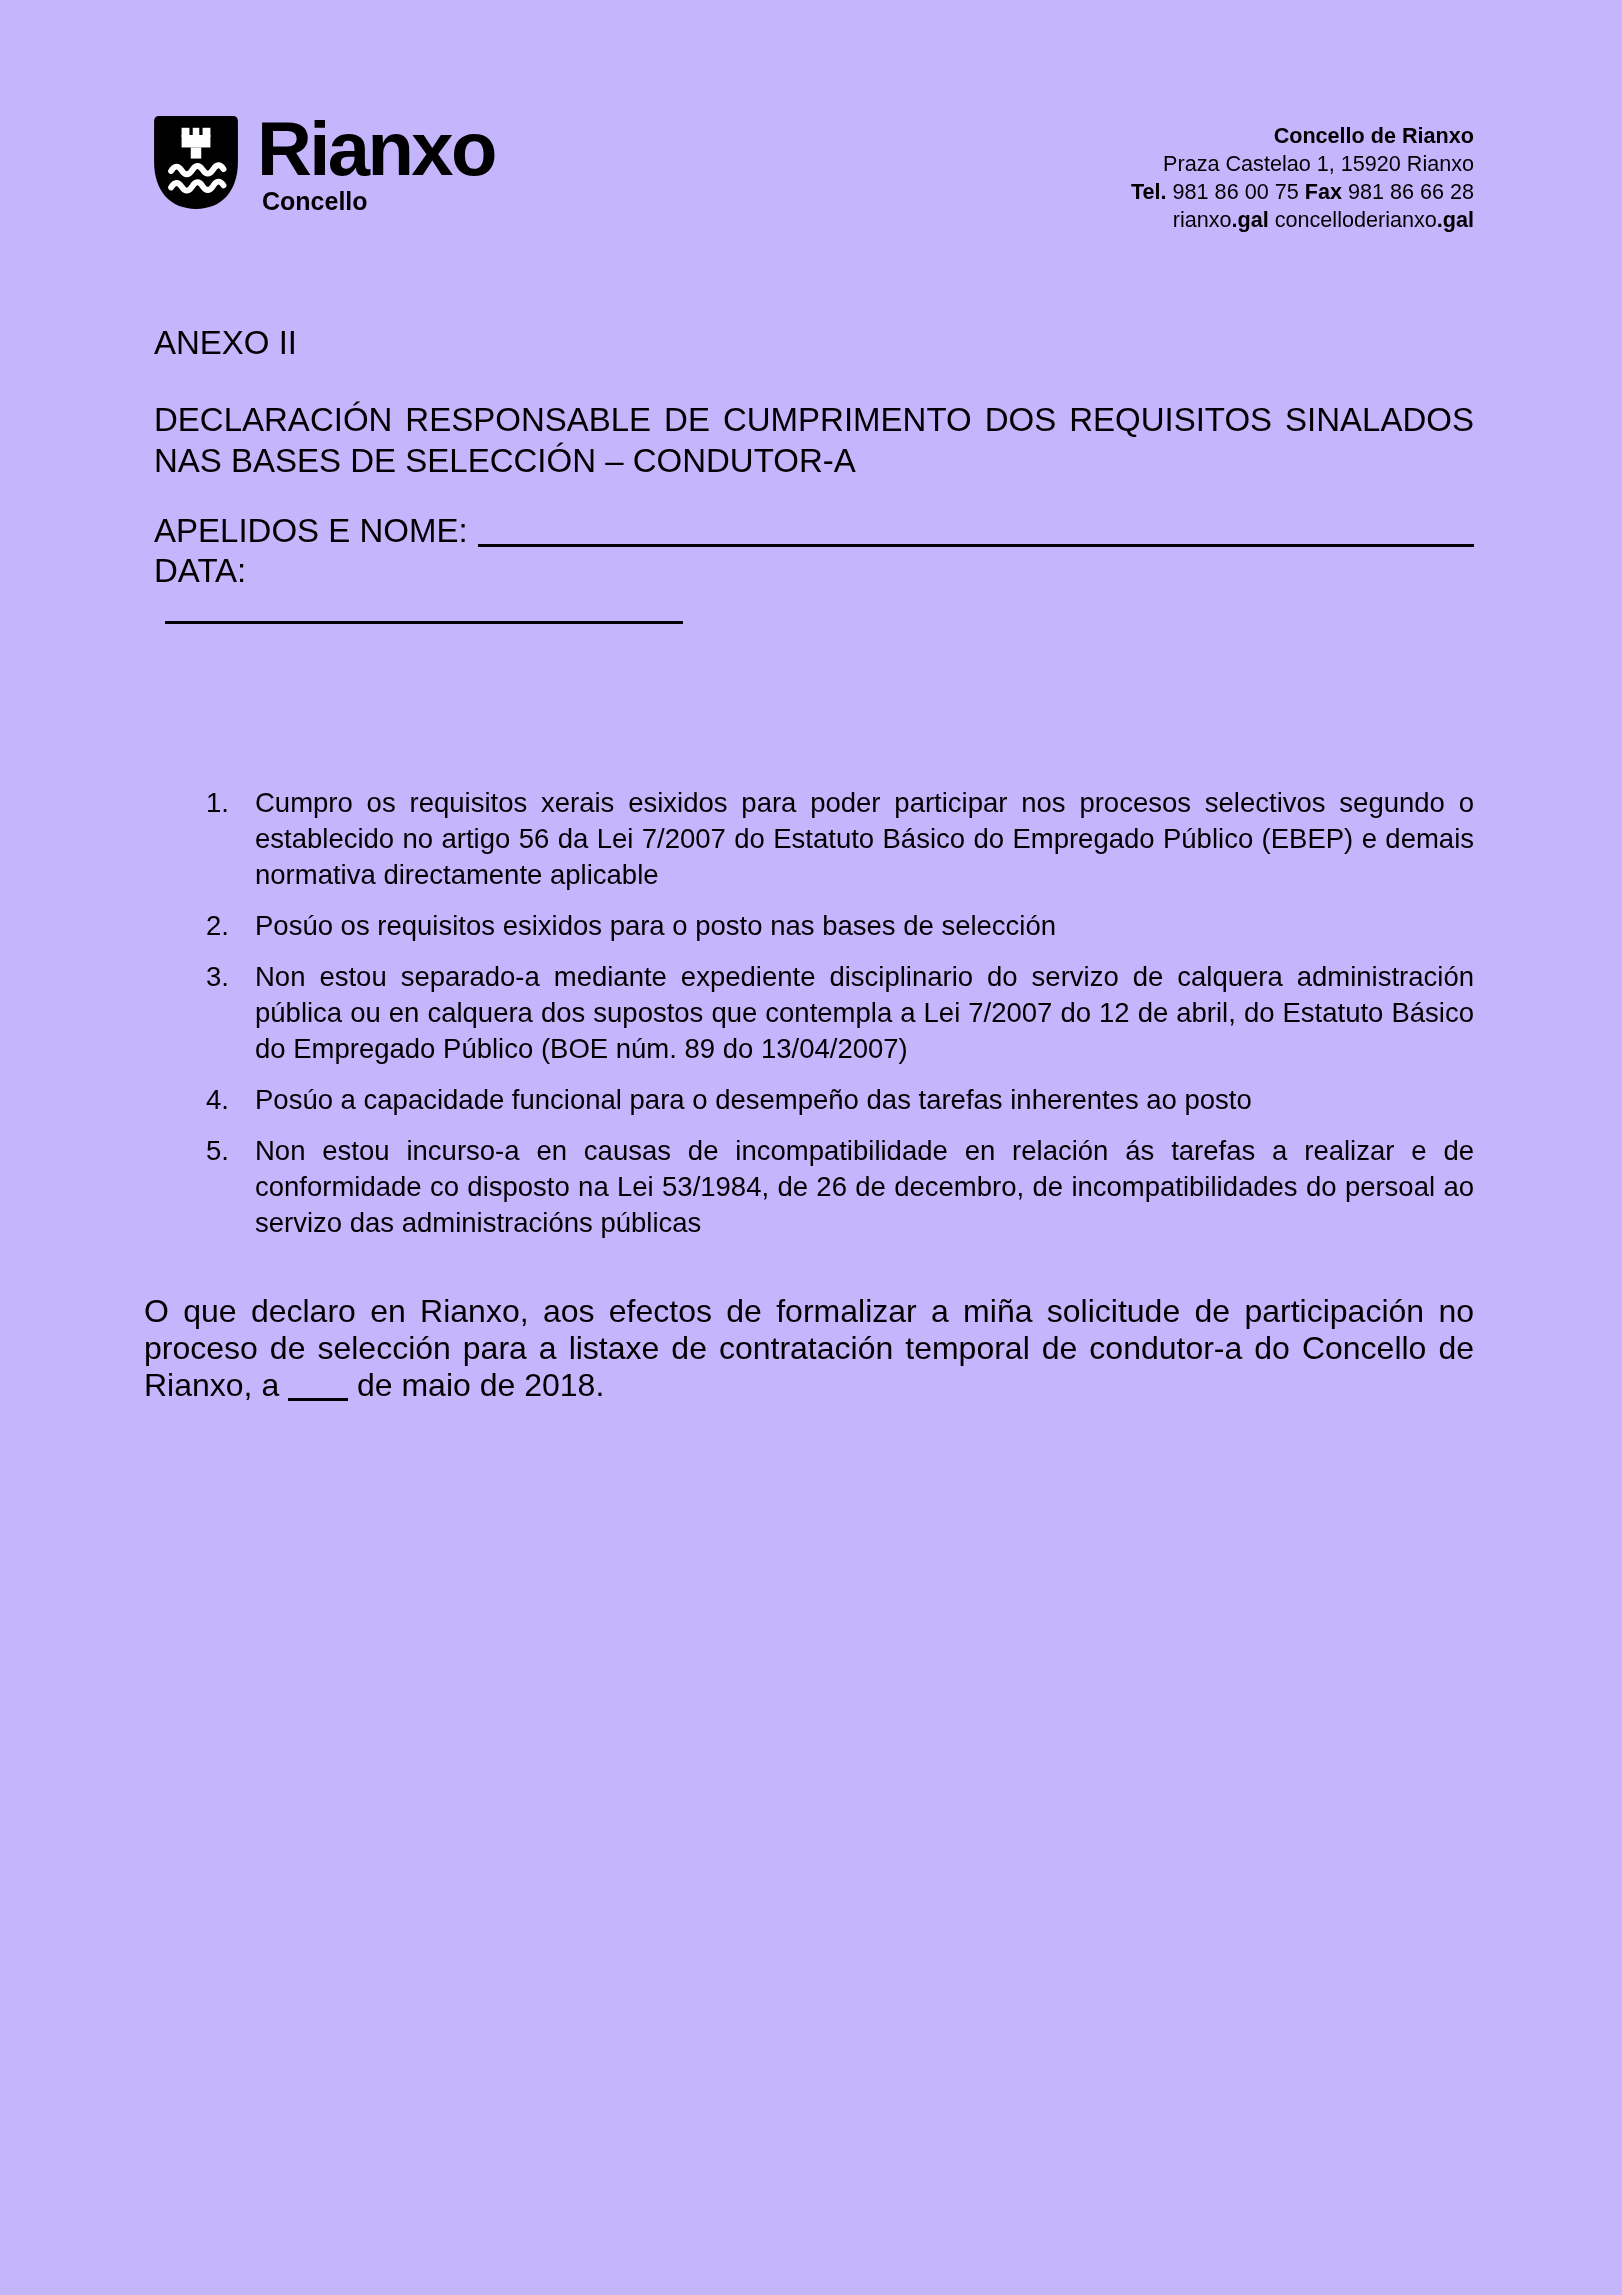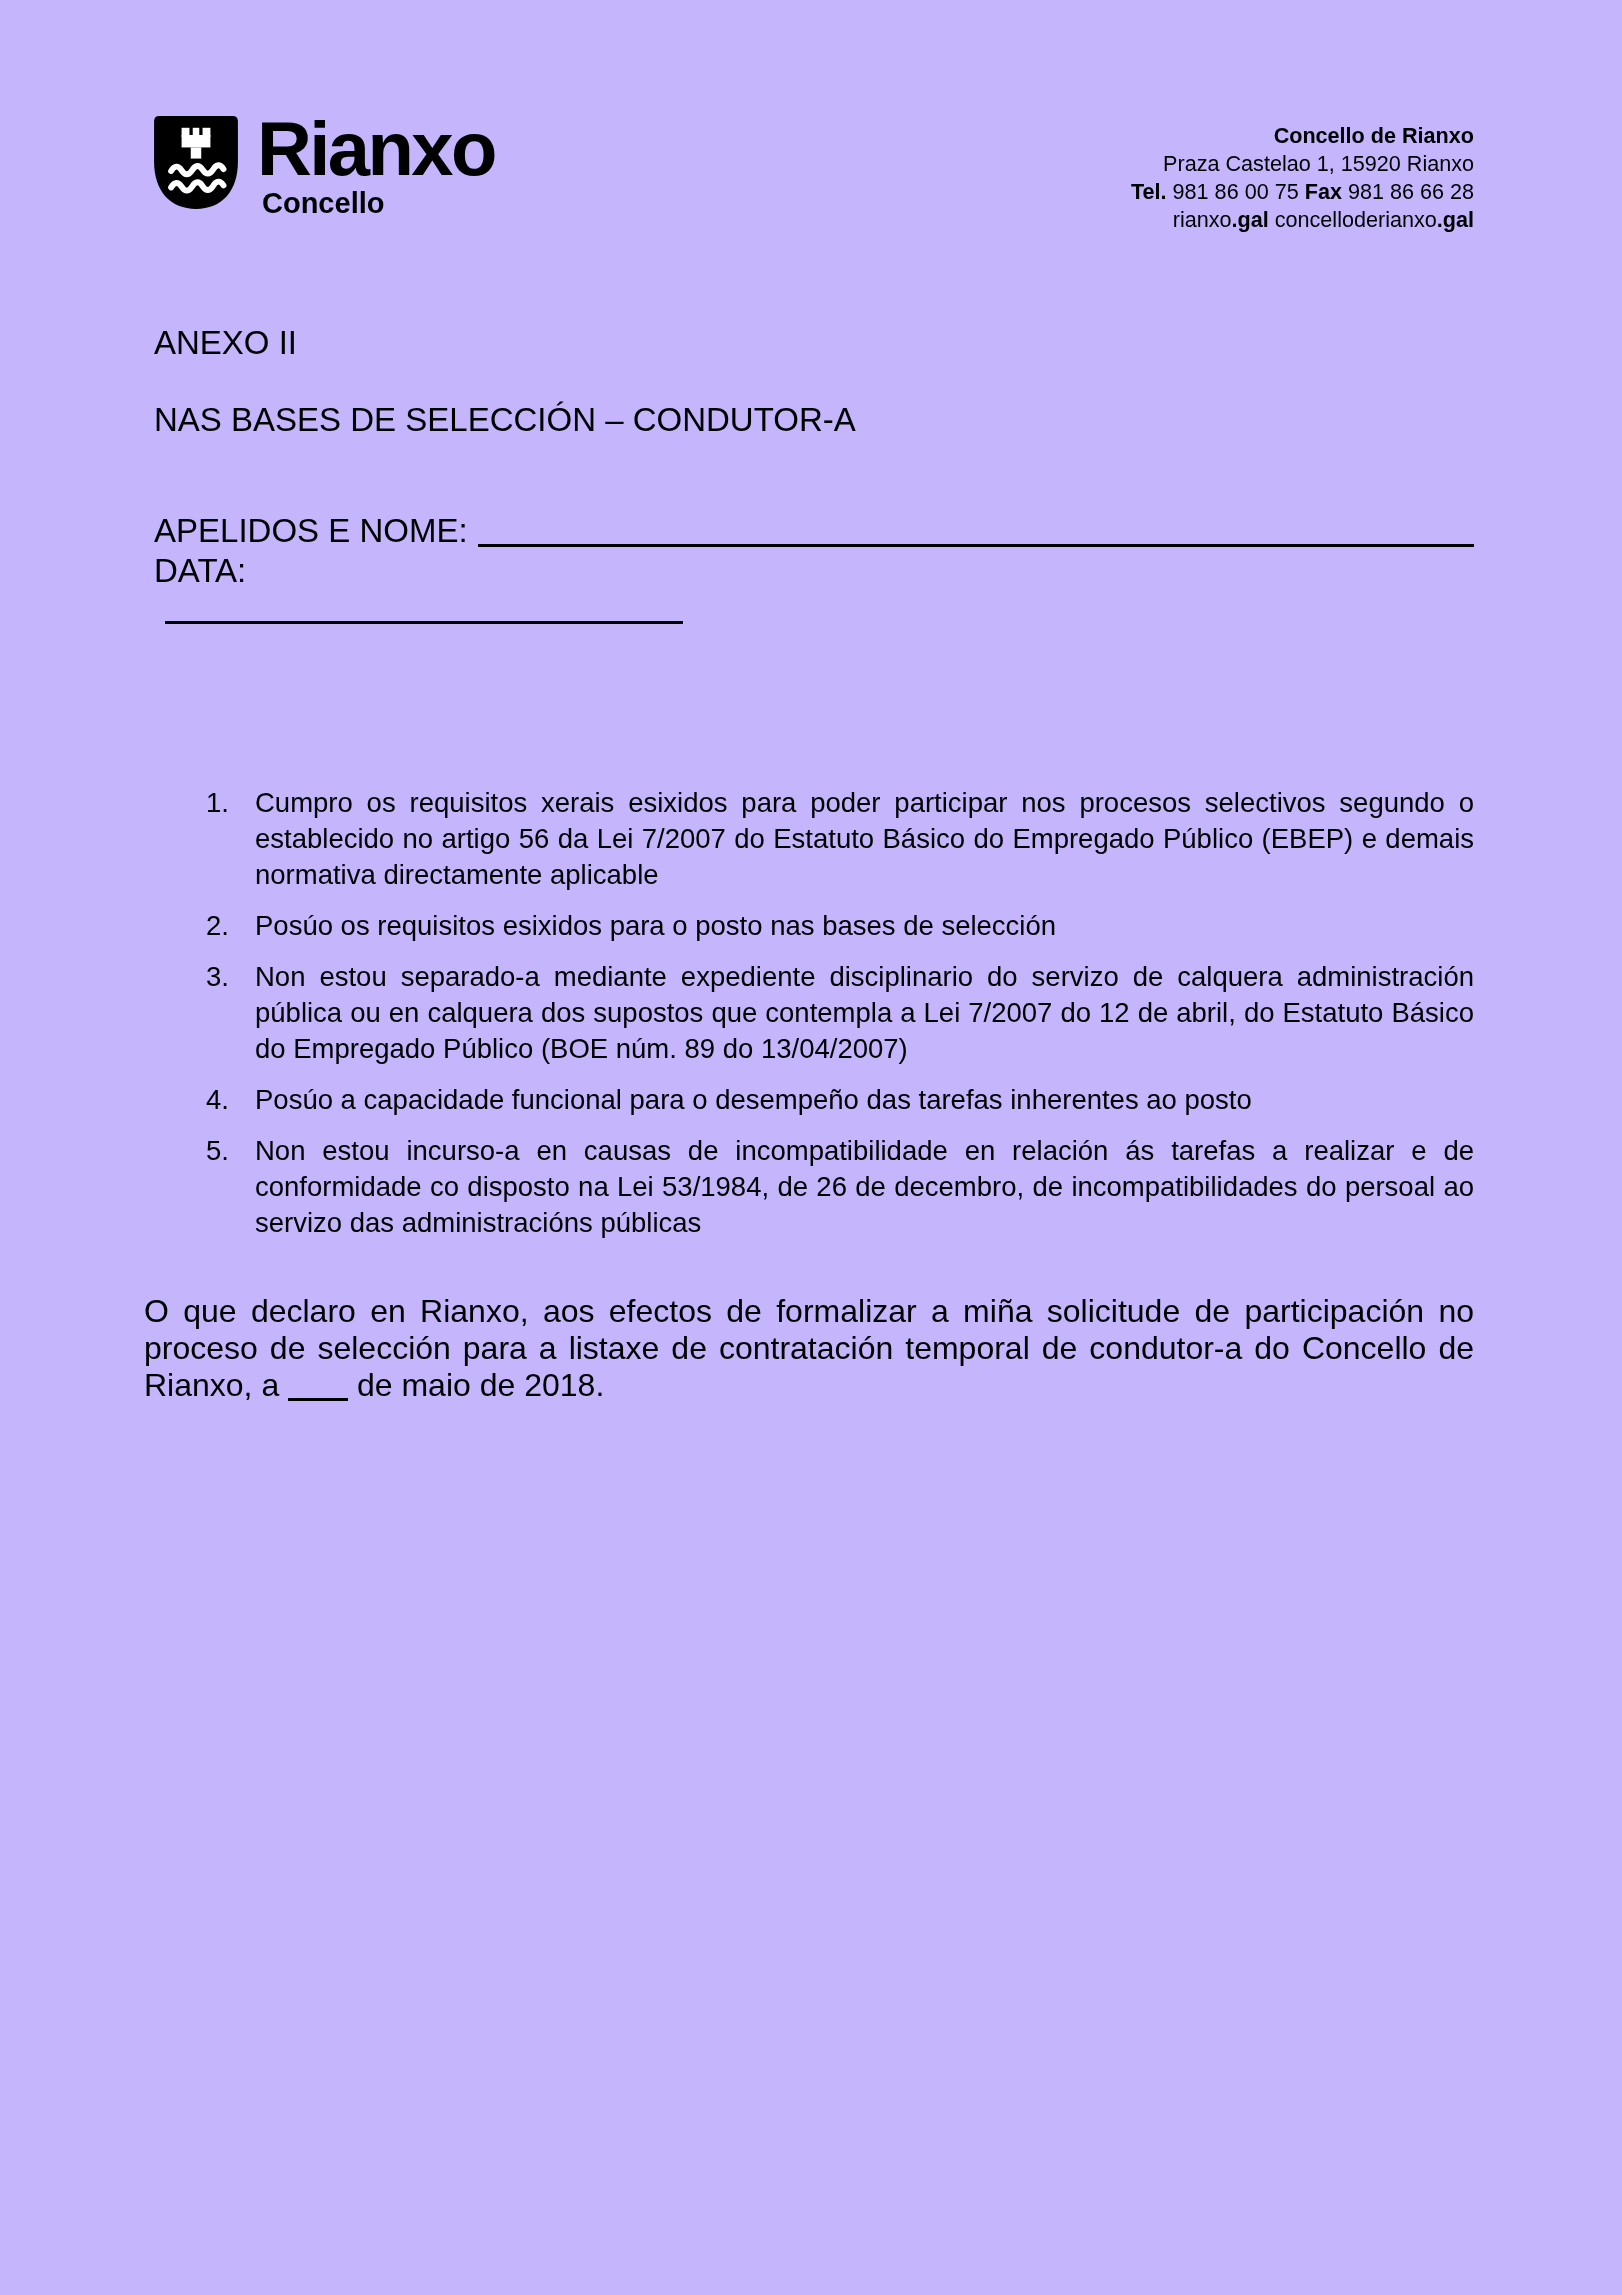--- a/index.html
+++ b/index.html
@@ -15,21 +15,21 @@
   .bold { font-weight: 700; }
 
   
   .logo-shield { position: absolute; left: 154px; top: 116px; }
   .logo-name {
     position: absolute; left: 257px; top: 113px;
     font-size: 76px; line-height: 72px; font-weight: 700; letter-spacing: -2.6px;
   }
   .logo-sub {
     position: absolute; left: 262px; top: 187px;
-    font-size: 29px; font-weight: 700;
+    font-size: 25px; font-weight: 700;
   }
   .contact {
     position: absolute; right: 148px; top: 122px;
     text-align: right; font-size: 21.6px; line-height: 28px; white-space: nowrap;
   }
 
   
   .annex { position: absolute; left: 154px; top: 324px; font-size: 33px; }
 
   .title {
@@ -94,20 +94,21 @@
   <div class="contact">
     <div class="bold">Concello de Rianxo</div>
     <div>Praza Castelao 1, 15920 Rianxo</div>
     <div><span class="bold">Tel.</span> <span>981 86 00 75</span> <span class="bold">Fax</span> <span>981 86 66 28</span></div>
     <div><span><span>rianxo</span><span class="bold">.gal</span></span> <span><span>concelloderianxo</span><span class="bold">.gal</span></span></div>
   </div>
 
   <div class="annex">ANEXO II</div>
 
   <div class="title">
+    <span class="title-l1">DECLARACIÓN RESPONSABLE DE CUMPRIMENTO DOS REQUISITOS SINALADOS</span>
     <span class="title-l2">NAS BASES DE SELECCIÓN – CONDUTOR-A</span>
   </div>
 
   <div class="field-row field-row-name">
     <span class="label">APELIDOS E NOME:</span>
     <span class="blank-line"></span>
   </div>
 
   <div class="field-row field-row-date">
     <span class="label">DATA:</span>

